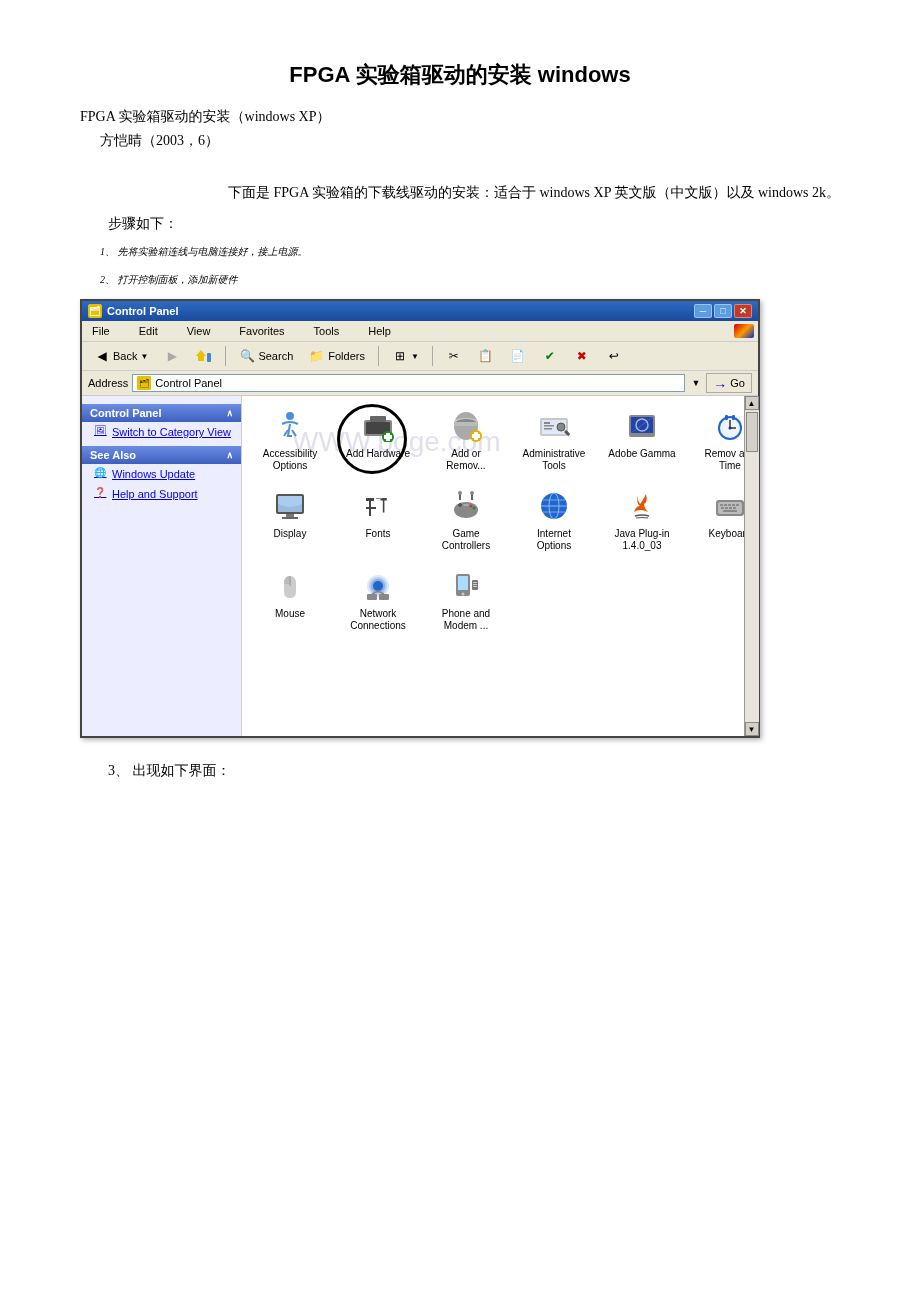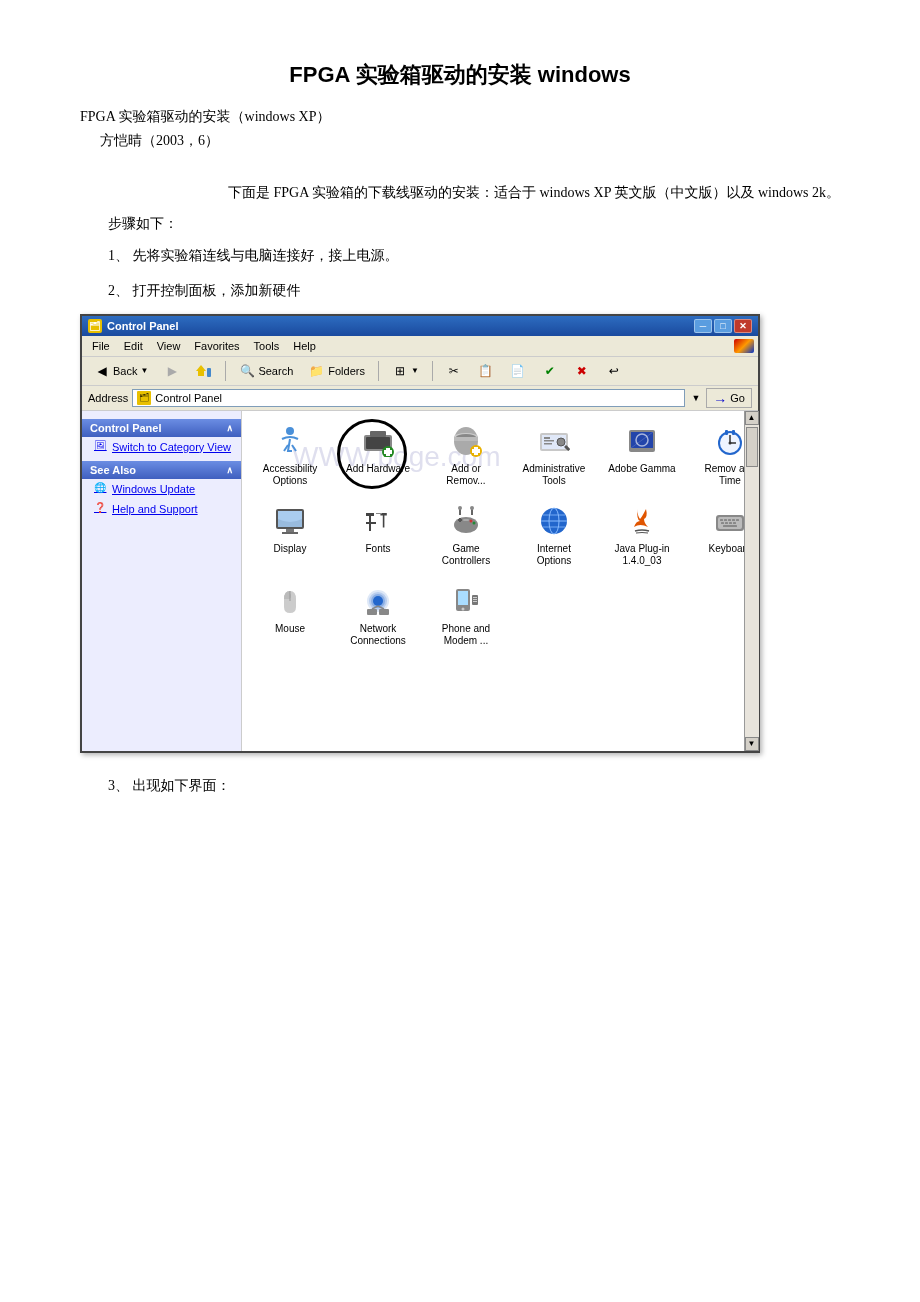--- a/index.html
+++ b/index.html
@@ -40,24 +40,25 @@
       text-align: right;
     }
 
     .steps-intro {
       font-size: 14px;
       margin-left: 2em;
       margin-bottom: 10px;
     }
 
     .step-item {
-      font-size: 14px;
+      font-size: 10px;
       margin-left: 2em;
       margin-bottom: 10px;
       line-height: 1.8;
+      font-style: italic;
     }
 
     
     .screenshot-container {
       border: 2px solid #444;
       margin: 10px 0 20px 0;
       width: 680px;
       background: #fff;
       box-shadow: 2px 2px 5px rgba(0,0,0,0.3);
       font-family: "Tahoma", "Arial", sans-serif;
@@ -100,21 +101,21 @@
     .win-btn-min { background: #5a9de0; color: #fff; }
     .win-btn-max { background: #5a9de0; color: #fff; }
     .win-btn-close { background: #c0392b; color: #fff; }
 
     
     .win-menubar {
       background: #ece9d8;
       padding: 2px 4px;
       display: flex;
       align-items: center;
-      gap: 2px;
+      gap: 17px;
       border-bottom: 1px solid #ccc;
     }
     .win-menu-item {
       padding: 2px 6px;
       font-size: 11px;
       cursor: pointer;
     }
 
     
     .win-toolbar {

